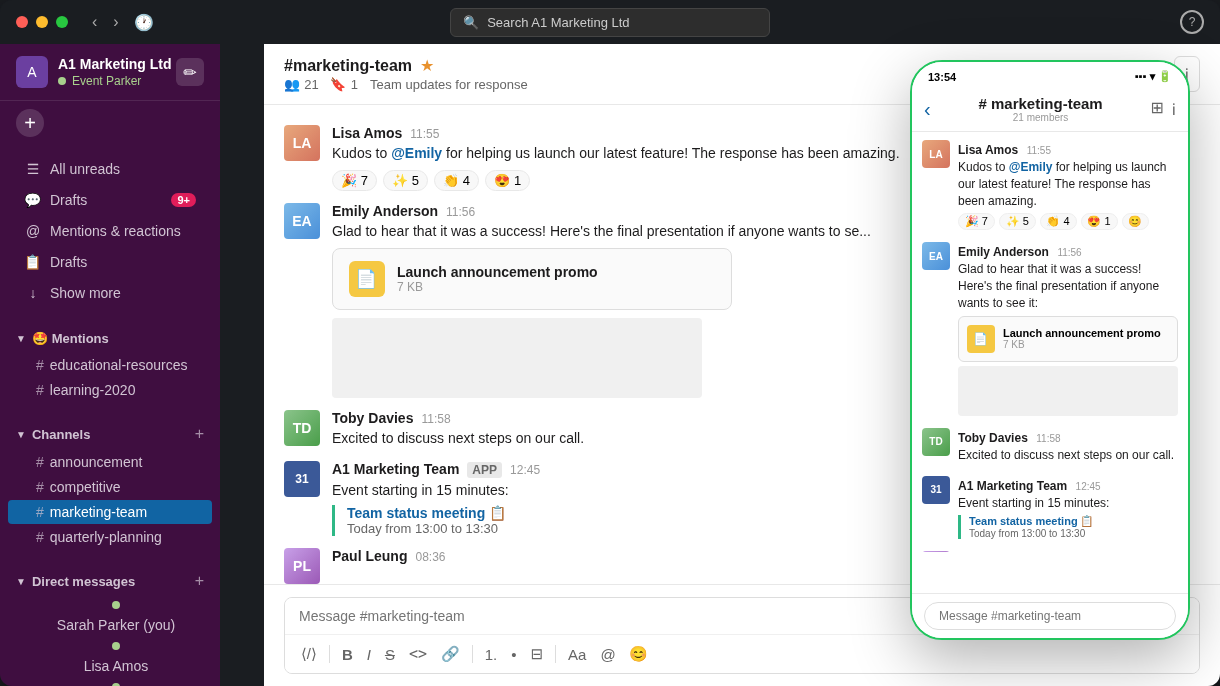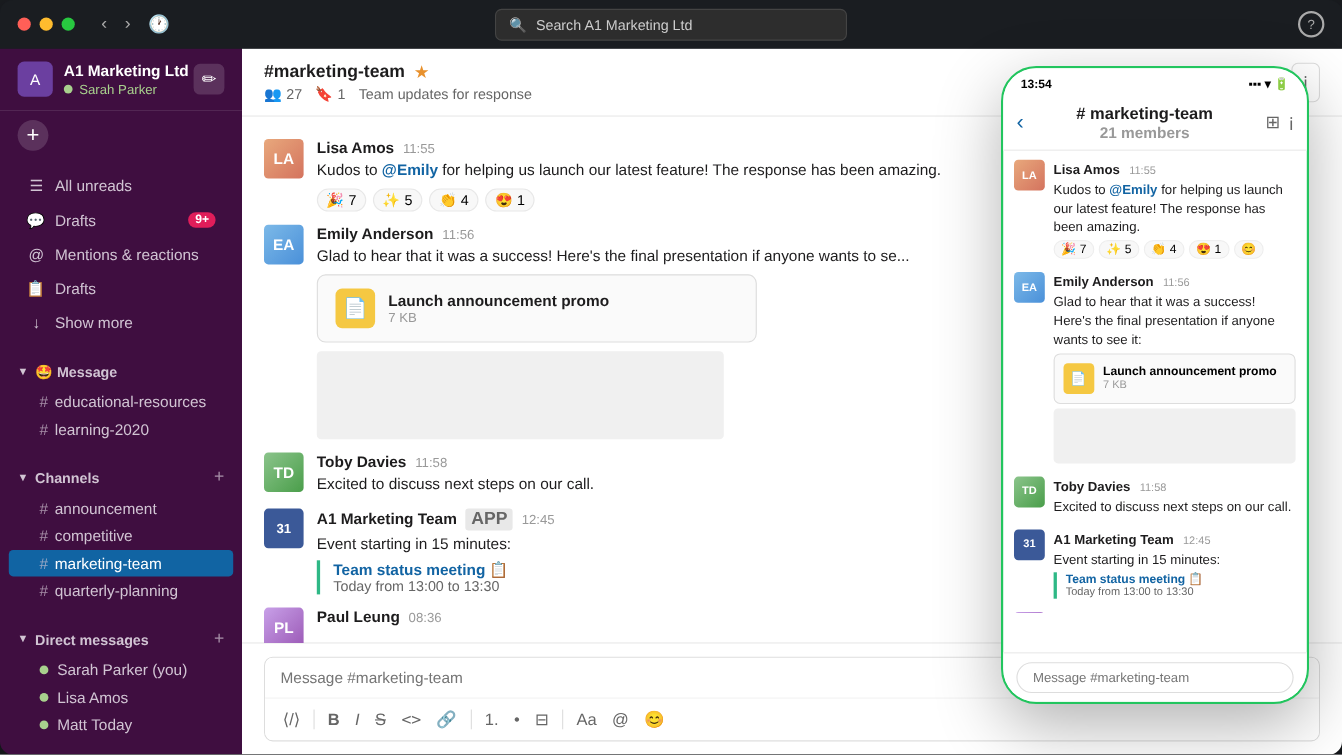--- a/index.html
+++ b/index.html
@@ -37,43 +37,43 @@
     .nav-icon { width: 18px; height: 18px; display: flex; align-items: center; justify-content: center; font-size: 14px; }
     .badge { background: #e01d5a; color: white; border-radius: 10px; font-size: 11px; padding: 1px 6px; margin-left: auto; font-weight: 700; }
 
     .sidebar-section { padding: 8px 0; }
     .section-header { display: flex; align-items: center; gap: 6px; padding: 6px 16px; cursor: pointer; font-size: 13px; font-weight: 700; color: #d1c4d3; }
     .section-arrow { font-size: 10px; color: #d1c4d3; }
     .section-plus { margin-left: auto; font-size: 16px; color: #d1c4d3; opacity: 0.7; background: none; border: none; cursor: pointer; }
     .channel-item { display: flex; align-items: center; gap: 6px; padding: 4px 16px 4px 28px; cursor: pointer; font-size: 14px; color: #d1c4d3; border-radius: 4px; margin: 1px 8px; }
     .channel-item.active { background: #1164a3; color: white; }
     .hash { color: #d1c4d3; opacity: 0.7; }
-    .dm-item { display: flex; align-items: center; gap: 8px; padding: 4px 16px 4px 28px; cursor: pointer; font-size: 14px; color: #d1c4d3; border-radius: 4px; margin: 1px 8px; }
+    .dm-item { display: flex; align-items: center; gap: 8px; padding: 4px 16px 4px 28px; cursor: pointer; font-size: 14px; color: #d1c4d3; border-radius: 4px; margin: 1px 8px; flex-direction: column; }
     .dm-dot { width: 8px; height: 8px; border-radius: 50%; flex-shrink: 0; }
     .dm-dot.green { background: #a8d08d; }
 
     
-    .chat-area { flex: 1; background: white; display: flex; flex-direction: column; }
+    .chat-area { flex: 1; background: white; display: flex; flex-direction: column; margin-left: 44px; }
     .chat-header { padding: 12px 20px; border-bottom: 1px solid #e8e8e8; display: flex; align-items: center; justify-content: space-between; flex-shrink: 0; }
     .channel-title { display: flex; align-items: center; gap: 8px; }
     .channel-title h2 { font-size: 16px; font-weight: 700; color: #1d1c1d; }
     .star-icon { color: #e8912d; }
     .channel-meta { display: flex; align-items: center; gap: 12px; margin-top: 2px; font-size: 13px; color: #666; }
     .meta-item { display: flex; align-items: center; gap: 4px; }
     .info-btn { background: none; border: 1px solid #ddd; border-radius: 6px; padding: 6px 10px; cursor: pointer; color: #666; font-size: 16px; }
 
     .messages { flex: 1; overflow-y: auto; padding: 16px 20px; display: flex; flex-direction: column; gap: 4px; }
     .message { display: flex; gap: 12px; padding: 4px 0; }
     .avatar { width: 36px; height: 36px; border-radius: 4px; flex-shrink: 0; display: flex; align-items: center; justify-content: center; font-size: 14px; font-weight: 700; color: white; }
     .avatar.img-placeholder { background: #ccc; overflow: hidden; }
     .msg-content { flex: 1; }
     .msg-header { display: flex; align-items: baseline; gap: 8px; margin-bottom: 2px; }
     .msg-author { font-weight: 700; font-size: 14px; color: #1d1c1d; }
     .msg-time { font-size: 12px; color: #999; }
-    .app-badge { background: #e8e8e8; border-radius: 3px; padding: 1px 5px; font-size: 16px; font-weight: 700; color: #666; }
+    .app-badge { background: #e8e8e8; border-radius: 3px; padding: 1px 5px; font-size: 12px; font-weight: 700; color: #666; }
     .msg-text { font-size: 14px; color: #1d1c1d; line-height: 1.5; }
     .msg-text a { color: #1264a3; text-decoration: none; }
     .mention { color: #1264a3; font-weight: 600; }
     .reactions { display: flex; gap: 6px; margin-top: 6px; flex-wrap: wrap; }
     .reaction { display: flex; align-items: center; gap: 4px; background: #f8f8f8; border: 1px solid #e8e8e8; border-radius: 12px; padding: 2px 8px; font-size: 13px; cursor: pointer; }
 
     .file-attachment { border: 1px solid #ddd; border-radius: 8px; padding: 12px 16px; display: flex; align-items: center; gap: 12px; margin-top: 6px; max-width: 400px; background: #fafafa; cursor: pointer; }
     .file-icon { width: 36px; height: 36px; background: #f5c842; border-radius: 6px; display: flex; align-items: center; justify-content: center; font-size: 18px; }
     .file-info { flex: 1; }
     .file-name { font-weight: 600; font-size: 14px; color: #1d1c1d; }
@@ -91,21 +91,21 @@
     .input-toolbar { display: flex; align-items: center; gap: 2px; padding: 6px 10px; border-top: 1px solid #f0f0f0; background: white; }
     .toolbar-btn { background: none; border: none; cursor: pointer; color: #666; font-size: 15px; padding: 4px 6px; border-radius: 4px; }
     .toolbar-divider { width: 1px; height: 18px; background: #ddd; margin: 0 4px; }
 
     
     .mobile-overlay { position: absolute; right: 30px; top: 60px; width: 280px; height: 580px; background: white; border-radius: 32px; box-shadow: 0 20px 60px rgba(0,0,0,0.3); overflow: hidden; border: 2px solid #22c55e; z-index: 10; }
     .mobile-status-bar { background: white; padding: 8px 16px 4px; display: flex; justify-content: space-between; align-items: center; font-size: 11px; font-weight: 600; }
     .mobile-header { background: white; padding: 8px 12px; display: flex; align-items: center; justify-content: space-between; border-bottom: 1px solid #e8e8e8; }
     .mobile-channel-info { text-align: center; }
     .mobile-channel-name { font-size: 15px; font-weight: 700; color: #1d1c1d; }
-    .mobile-member-count { font-size: 14px; color: #999; font-weight: bold; }
+    .mobile-member-count { font-size: 10px; color: #999; }
     .mobile-back { color: #1264a3; font-size: 20px; cursor: pointer; }
     .mobile-header-icons { display: flex; gap: 8px; color: #666; font-size: 16px; }
     .mobile-messages { flex: 1; overflow-y: auto; padding: 8px 10px; height: 420px; }
     .mobile-message { display: flex; gap: 8px; margin-bottom: 12px; }
     .mobile-avatar { width: 28px; height: 28px; border-radius: 4px; flex-shrink: 0; background: #ccc; display: flex; align-items: center; justify-content: center; font-size: 10px; color: white; font-weight: 700; }
     .mobile-msg-content { flex: 1; }
     .mobile-msg-author { font-weight: 700; font-size: 12px; color: #1d1c1d; display: inline; }
     .mobile-msg-time { font-size: 10px; color: #999; margin-left: 4px; }
     .mobile-msg-text { font-size: 12px; color: #1d1c1d; line-height: 1.4; margin-top: 1px; }
     .mobile-reactions { display: flex; gap: 4px; margin-top: 4px; flex-wrap: wrap; }
@@ -146,21 +146,21 @@
   <div class="main">
 
     <div class="sidebar">
       <div class="workspace-header">
         <div class="workspace-info">
           <div class="workspace-icon">A</div>
           <div>
             <div class="workspace-name">A1 Marketing Ltd</div>
             <div class="workspace-status">
               <span class="status-dot"></span>
-              <span>Sarah Parker</span>
+              <span>Event Parker</span>
             </div>
           </div>
         </div>
         <button class="compose-btn">✏</button>
       </div>
 
       <div style="display:flex; align-items:center; padding: 8px 16px;">
         <button class="new-btn" style="margin:0;">+</button>
       </div>
 
@@ -189,21 +189,21 @@
 
         <div class="sidebar-nav-item">
           <span class="nav-icon">↓</span>
           <span>Show more</span>
         </div>
       </div>
 
       <div class="sidebar-section">
         <div class="section-header">
           <span class="section-arrow">▼</span>
-          <span>🤩 Message</span>
+          <span>🤩 Mentions</span>
         </div>
         <div class="channel-item">
           <span class="hash">#</span>
           <span>educational-resources</span>
         </div>
         <div class="channel-item">
           <span class="hash">#</span>
           <span>learning-2020</span>
         </div>
       </div>
@@ -257,21 +257,21 @@
 
       <div class="chat-header">
         <div>
           <div class="channel-title">
             <h2>#marketing-team</h2>
             <span class="star-icon">★</span>
           </div>
           <div class="channel-meta">
             <span class="meta-item">
               <span>👥</span>
-              <span>27</span>
+              <span>21</span>
             </span>
             <span class="meta-item">
               <span>🔖</span>
               <span>1</span>
             </span>
             <span>Team updates for response</span>
           </div>
         </div>
         <button class="info-btn">ℹ</button>
       </div>

